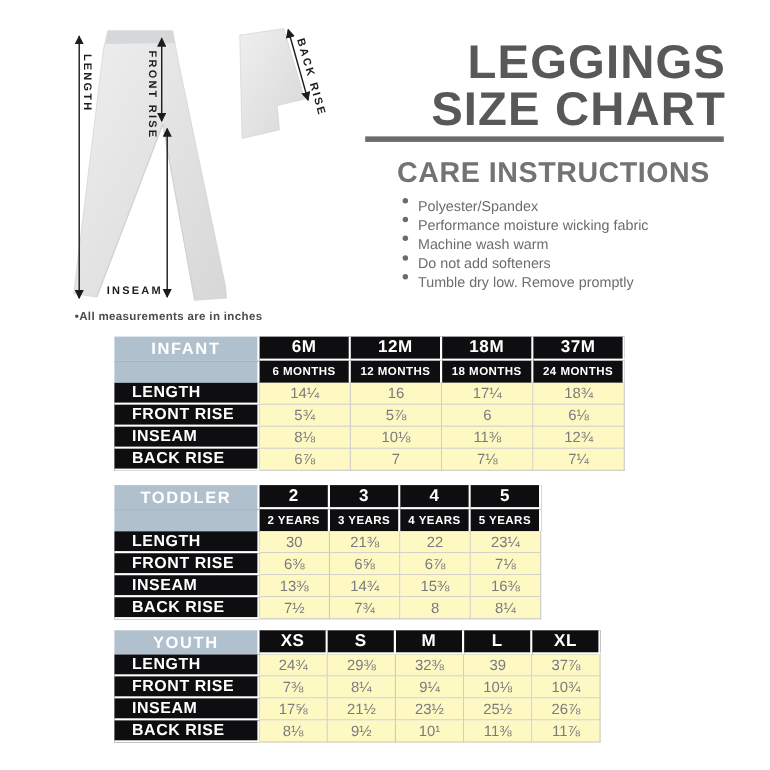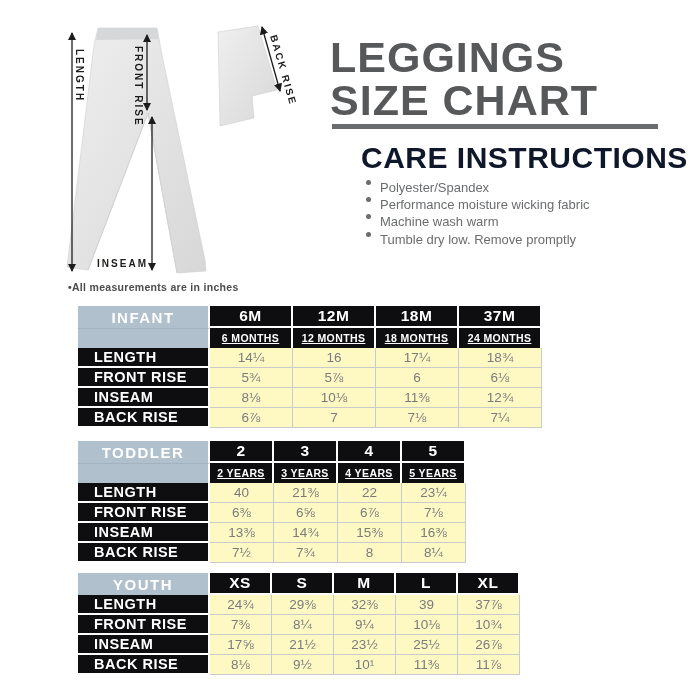--- a/index.html
+++ b/index.html
@@ -8,45 +8,45 @@
 
   
   .diagram-svg{position:absolute;left:20px;top:10px;}
   .dlab{font-family:"Liberation Sans","DejaVu Sans",sans-serif;font-weight:bold;
         font-size:10px;letter-spacing:2px;fill:#1d1c1a;}
   .dnote{font-family:"Liberation Sans","DejaVu Sans",sans-serif;font-weight:bold;
          font-size:10.5px;letter-spacing:.3px;fill:#4c4c4e;}
   .mline{stroke:#1c1c1c;stroke-width:1.3;}
 
   
-  .title{position:absolute;left:330px;top:36px;width:330px;text-align:left;
+  .title{position:absolute;left:330px;top:36px;width:330px;text-align:right;
          color:#57585a;font-weight:bold;font-size:43px;line-height:43px;letter-spacing:1px;}
   .title-rule{position:absolute;left:332px;top:124px;width:326px;height:5px;background:#6a6b6d;}
-  .care-heading{position:absolute;left:361px;top:141px;color:#0f172a;font-weight:bold;
-                font-size:30px;letter-spacing:.5px;}
+  .care-heading{position:absolute;left:361px;top:141px;color:#737373;font-weight:bold;
+                font-size:26px;letter-spacing:.5px;}
   .care-list{position:absolute;left:366px;top:180px;margin:0;padding:0;list-style:none;}
   .care-list li{display:flex;align-items:flex-start;height:17.2px;font-size:13px;color:#6a6c6e;}
   .bullet-dot{width:5px;height:5px;border-radius:50%;background:#6a6c6e;margin-right:9px;flex:0 0 auto;}
 
   
-  .t{position:absolute;left:58px;display:grid;padding-left:20px;}
+  .t{position:absolute;left:84px;display:grid;padding-left:20px;}
   #t-infant{top:306px;width:464px;grid-template-columns:132px repeat(4,1fr);
             grid-template-rows:22px 20px repeat(4,20px);}
   #t-toddler{top:441px;width:388px;grid-template-columns:132px repeat(4,1fr);
             grid-template-rows:22px 20px repeat(4,20px);}
   #t-youth{top:573px;width:442px;grid-template-columns:132px repeat(5,1fr);
             grid-template-rows:22px repeat(4,20px);}
   .c{display:flex;align-items:center;justify-content:center;box-sizing:border-box;}
   .c-group{background:#b1c0cd;color:#fff;font-weight:bold;font-size:15px;letter-spacing:1.5px;
            border-right:2px solid #fff;}
   .c-group-empty{background:#b1c0cd;border-right:2px solid #fff;border-top:1px solid #a2b2c0;}
   .c-size{background:#0e0e10;color:#fff;font-weight:bold;font-size:15.5px;letter-spacing:.5px;
           border-right:2px solid #fff;border-bottom:2px solid #fff;}
   .c-sub{background:#0e0e10;color:#fff;font-weight:bold;font-size:10.5px;letter-spacing:.4px;
-         border-right:2px solid #fff;text-decoration:underline;}
+         border-right:2px solid #fff;}
   .c-label{background:#0e0e10;color:#fff;font-weight:bold;font-size:14.5px;letter-spacing:.5px;
            justify-content:flex-start;padding-left:16px;
            border-right:2px solid #fff;border-bottom:2px solid #fff;}
   .c-val{background:#fef9c3;color:#7a7b7e;font-size:13.5px;
          border-right:1px solid #c9cacc;border-bottom:1px solid #c9cacc;}
 </style>
 </head>
 <body>
 
 <div class="canvas">
@@ -112,20 +112,24 @@
     <li>
         <span class="bullet-dot"></span>
         <span>Performance moisture wicking fabric</span>
       </li>
     <li>
         <span class="bullet-dot"></span>
         <span>Machine wash warm</span>
       </li>
     <li>
         <span class="bullet-dot"></span>
+        <span>Do not add softeners</span>
+      </li>
+    <li>
+        <span class="bullet-dot"></span>
         <span>Tumble dry low. Remove promptly</span>
       </li>
   </ul>
 
   <div class="t" id="t-infant">
     <div class="c c-group">INFANT</div>
     <div class="c c-size">6M</div>
     <div class="c c-size">12M</div>
     <div class="c c-size">18M</div>
     <div class="c c-size">37M</div>
@@ -168,21 +172,21 @@
     <div class="c c-size">4</div>
     <div class="c c-size">5</div>
 
     <div class="c c-group-empty"></div>
     <div class="c c-sub">2 YEARS</div>
     <div class="c c-sub">3 YEARS</div>
     <div class="c c-sub">4 YEARS</div>
     <div class="c c-sub">5 YEARS</div>
 
     <div class="c c-label">LENGTH</div>
-    <div class="c c-val">40</div>
+    <div class="c c-val">30</div>
     <div class="c c-val">21⅜</div>
     <div class="c c-val">22</div>
     <div class="c c-val">23¼</div>
 
     <div class="c c-label">FRONT RISE</div>
     <div class="c c-val">6⅜</div>
     <div class="c c-val">6⅝</div>
     <div class="c c-val">6⅞</div>
     <div class="c c-val">7⅛</div>
 

